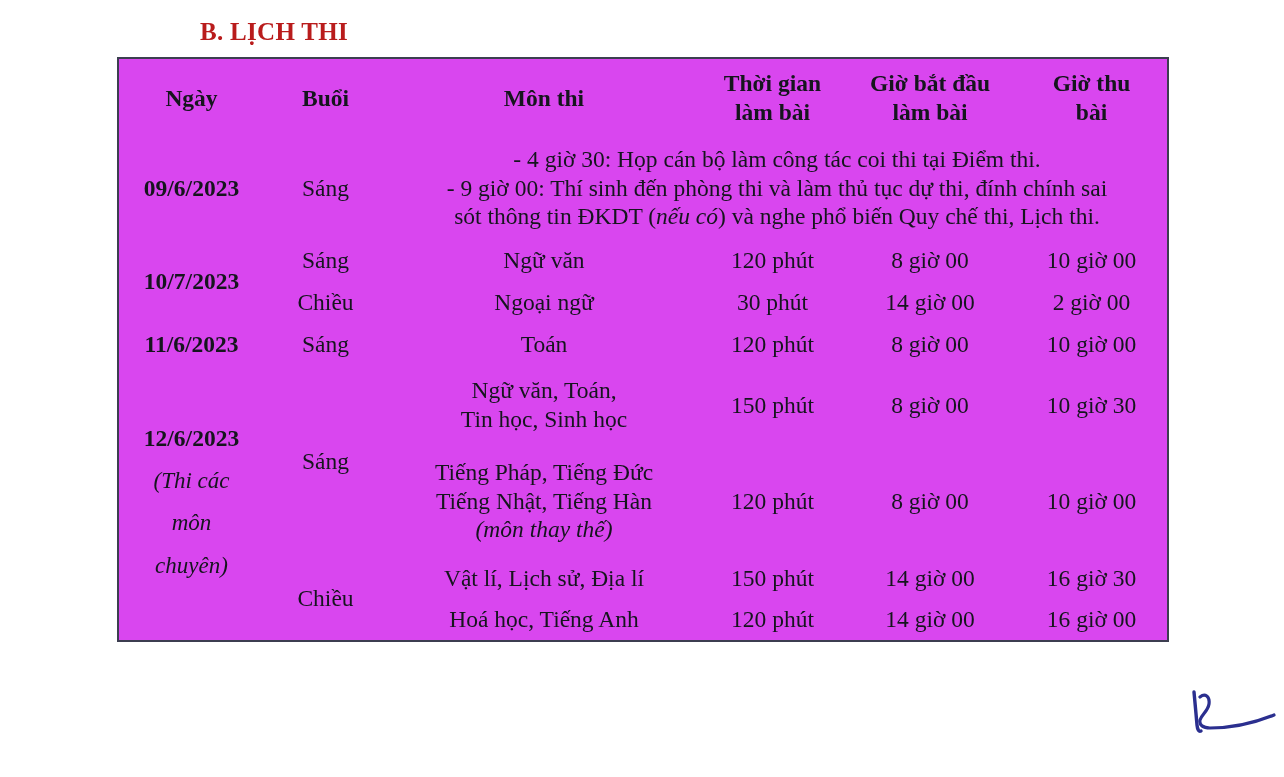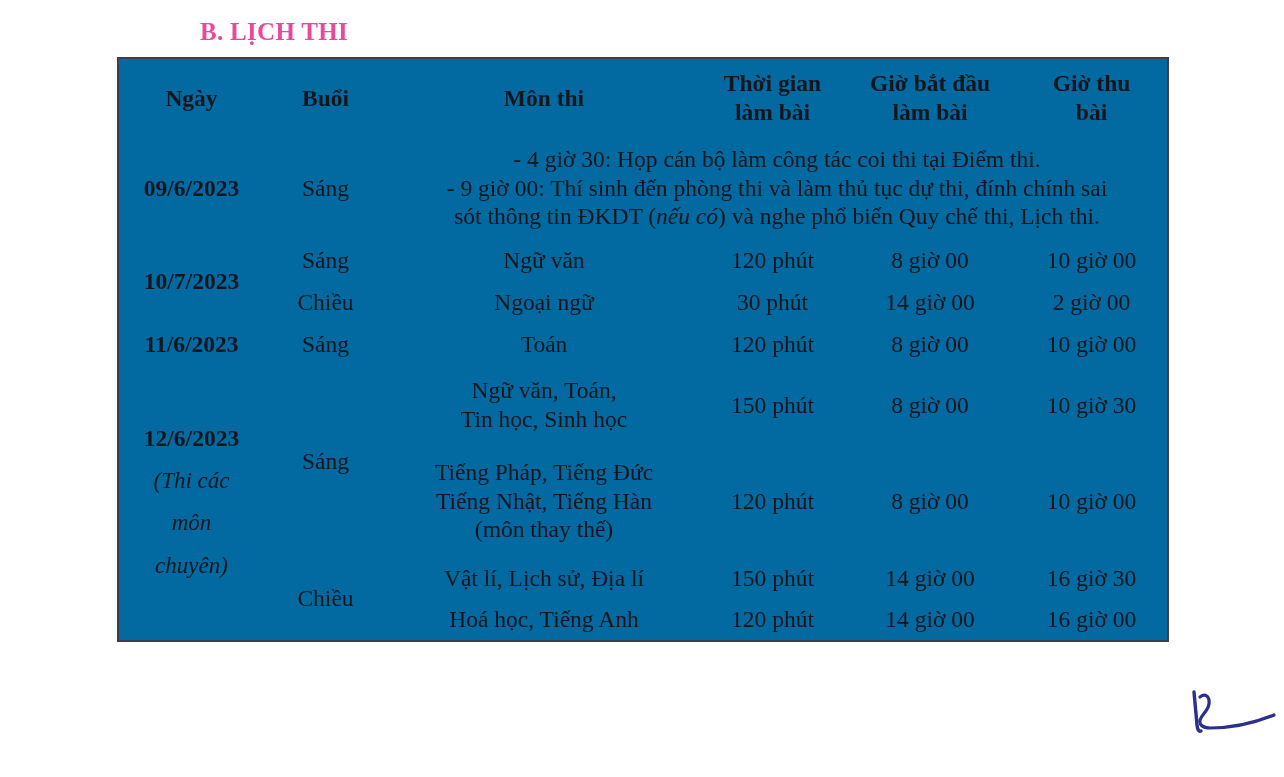--- a/index.html
+++ b/index.html
@@ -31,35 +31,35 @@
     overflow: hidden;
   }
 
   .section-title {
     position: absolute;
     top: 18px;
     left: 200px;
     font-size: 25px;
     font-weight: bold;
     letter-spacing: .3px;
-    color: #ec4899;
+    color: #b91c1c;
   }
 
   
   .sched-wrap {
     position: absolute;
     left: 117px;
     top: 57px;
     width: 1050px;
   }
   table.sched {
     border-collapse: collapse;
     width: 1050px;
     table-layout: fixed;
-    background: #0369a1;
+    background: #d946ef;
   }
   table.sched td, table.sched th {
     border: 1.6px solid #3a3c४c;
     border-color: #3c3e50;
     padding: 2px 4px;
     text-align: center;
     vertical-align: middle;
     font-size: 23.5px;
     line-height: 1.22;
     color: #15151d;
@@ -86,20 +86,21 @@
     font-size: 23px;
     line-height: 1.25;
     margin-top: 14px;
   }
   td.subj {
     font-size: 23.5px;
   }
   td.subj .ln { display: block; }
   td.subj .sub-note {
     display: block;
+    font-style: italic;
   }
   td.notice {
     text-align: left;
     padding: 6px 6px 6px 8px;
     font-size: 23.5px;
     line-height: 1.32;
   }
   td.notice .ln { display: block; white-space: nowrap; }
   td.notice i { font-style: italic; }
 

